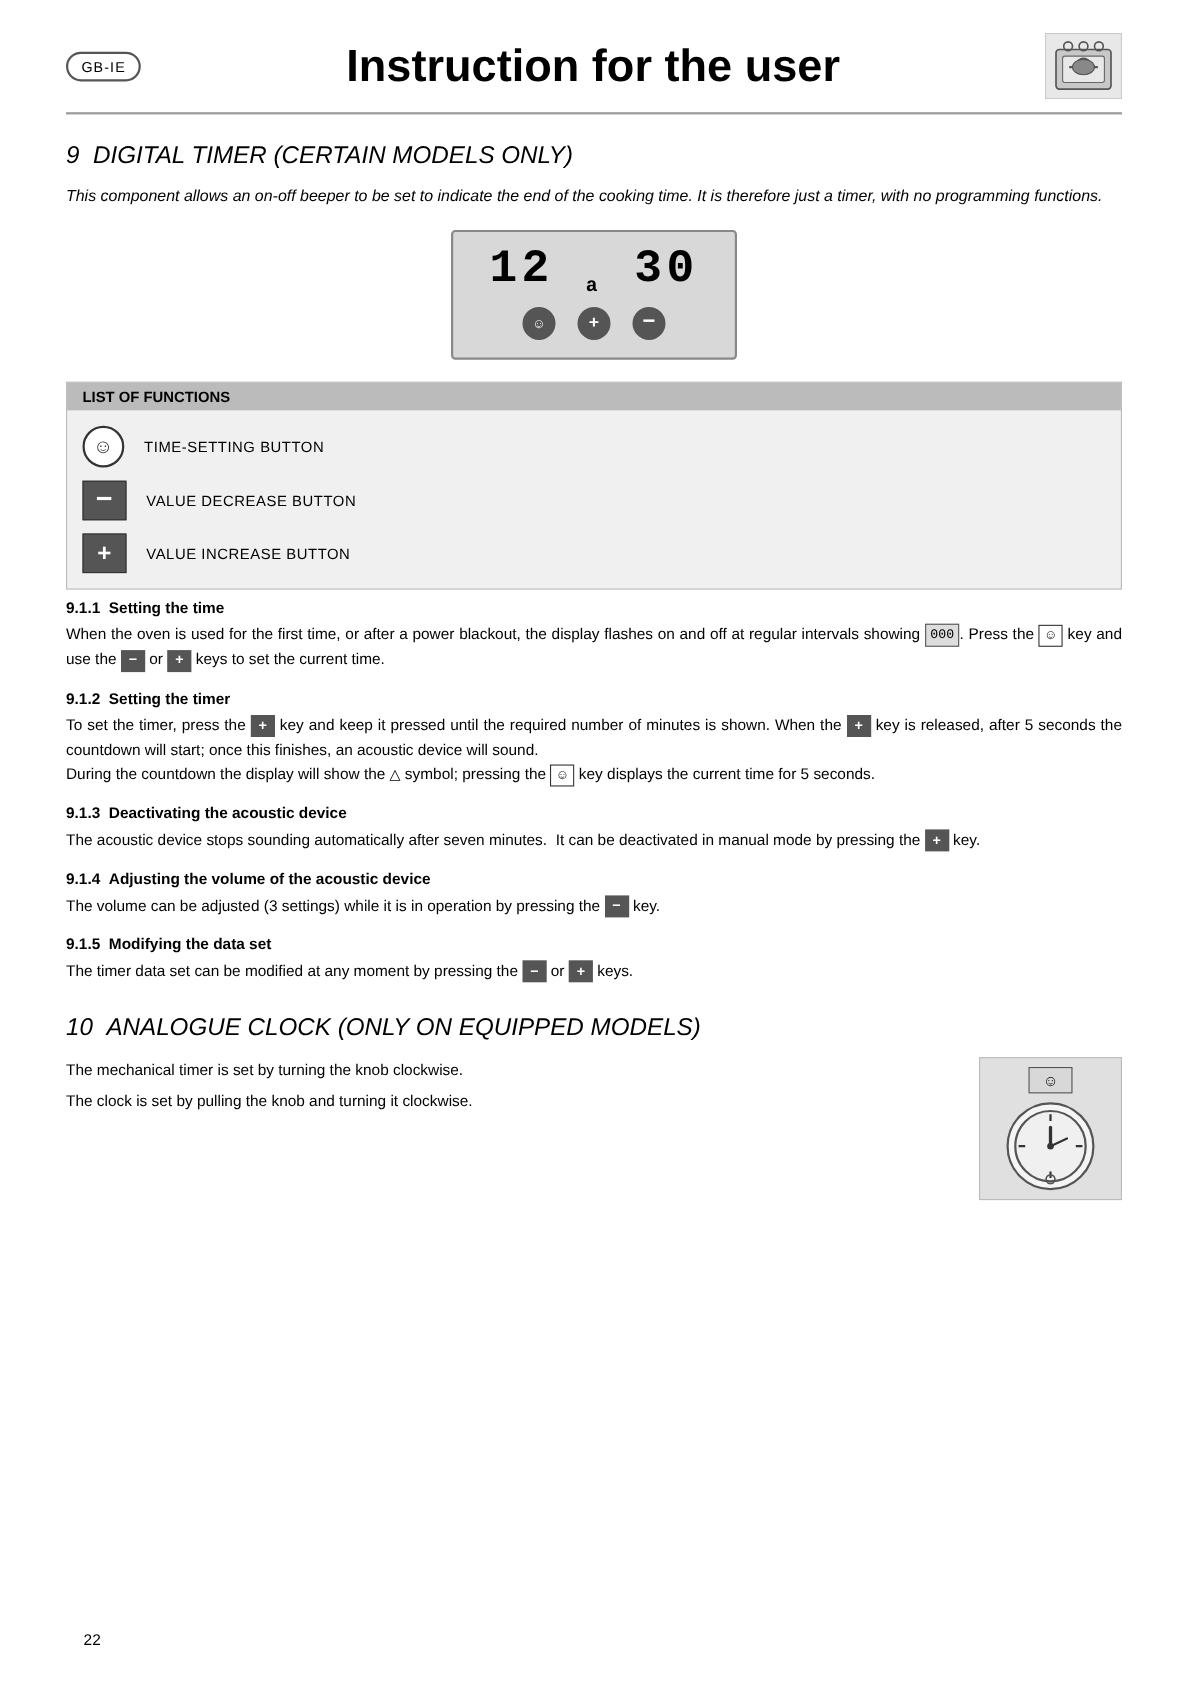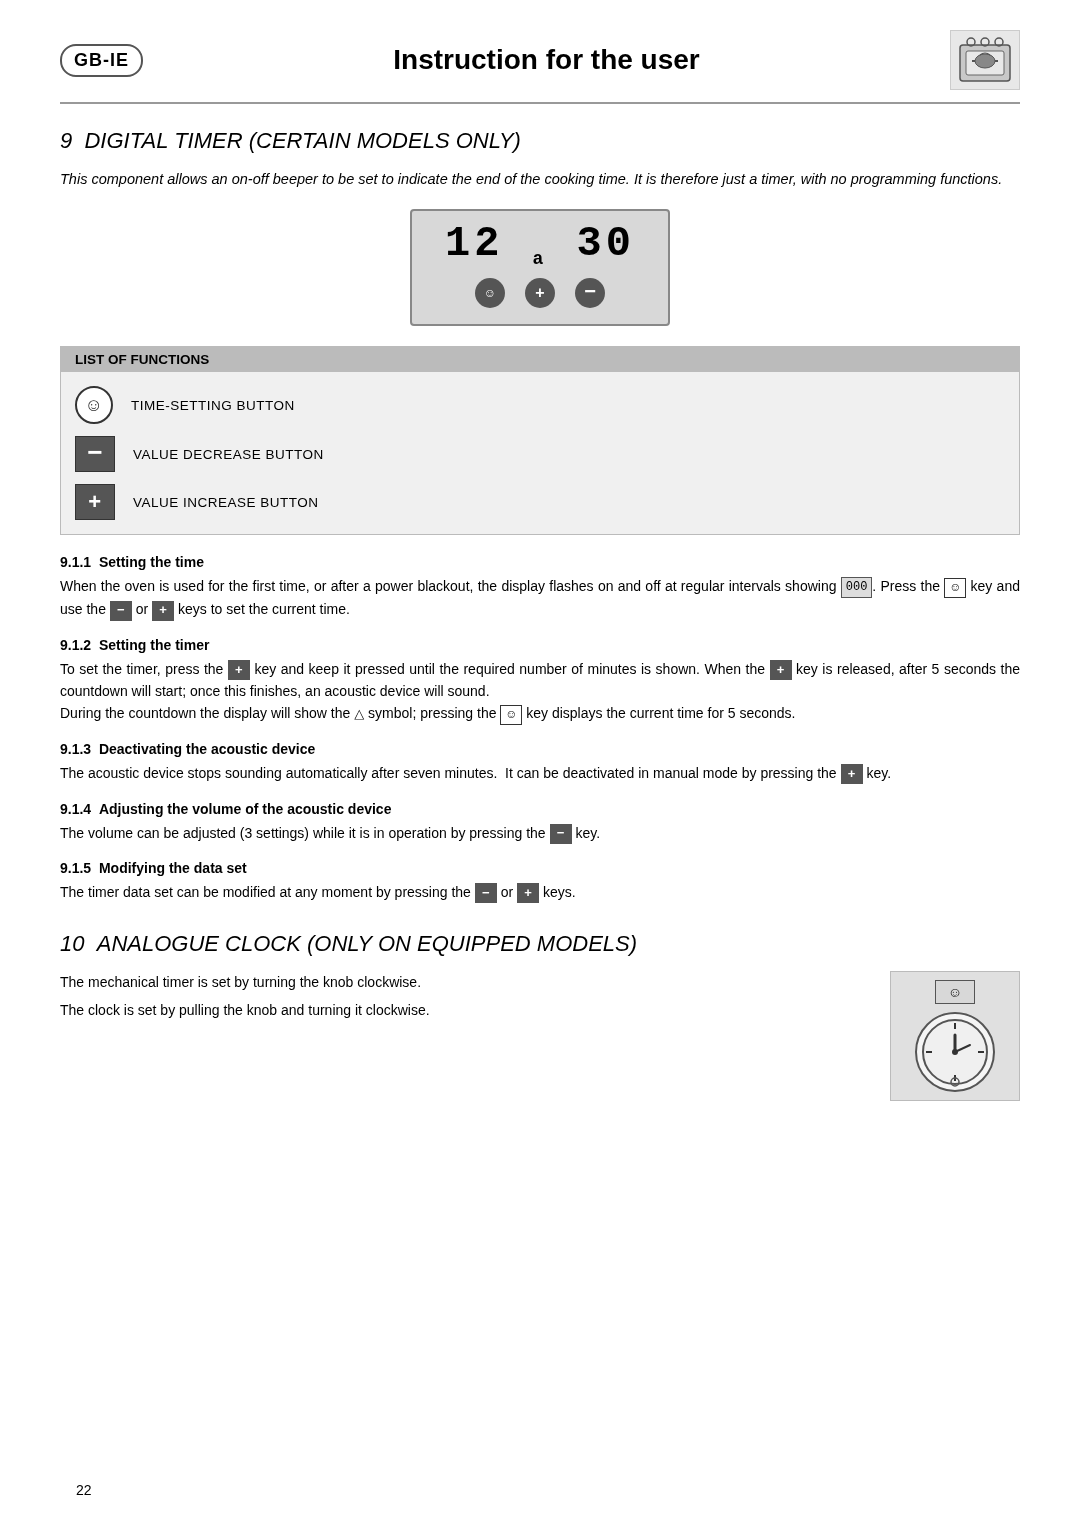--- a/index.html
+++ b/index.html
@@ -25,26 +25,26 @@
       align-items: center;
       justify-content: space-between;
       border-bottom: 2px solid #999;
       padding-bottom: 12px;
       margin-bottom: 24px;
     }
     .header-logo {
       border: 2px solid #555;
       border-radius: 16px;
       padding: 4px 12px;
-      font-weight: bold;
-      font-size: 18px;
+      font-weight: normal;
+      font-size: 13px;
       letter-spacing: 1px;
     }
     .header-title {
-      font-size: 28px;
+      font-size: 41px;
       font-weight: bold;
       text-align: center;
       flex: 1;
     }
     .header-icon {
       width: 70px;
       height: 60px;
       border: 1px solid #ccc;
       display: flex;
       align-items: center;
@@ -109,21 +109,21 @@
       align-items: center;
       justify-content: center;
       color: white;
       font-size: 14px;
     }
 
     
     .functions-section {
       border: 1px solid #bbb;
       background: #f0f0f0;
-      margin-bottom: 19px;
+      margin-bottom: 8px;
     }
     .functions-header {
       background: #bbb;
       padding: 5px 14px;
       font-weight: bold;
       font-size: 13.5px;
     }
     .functions-list {
       padding: 8px 14px;
     }

